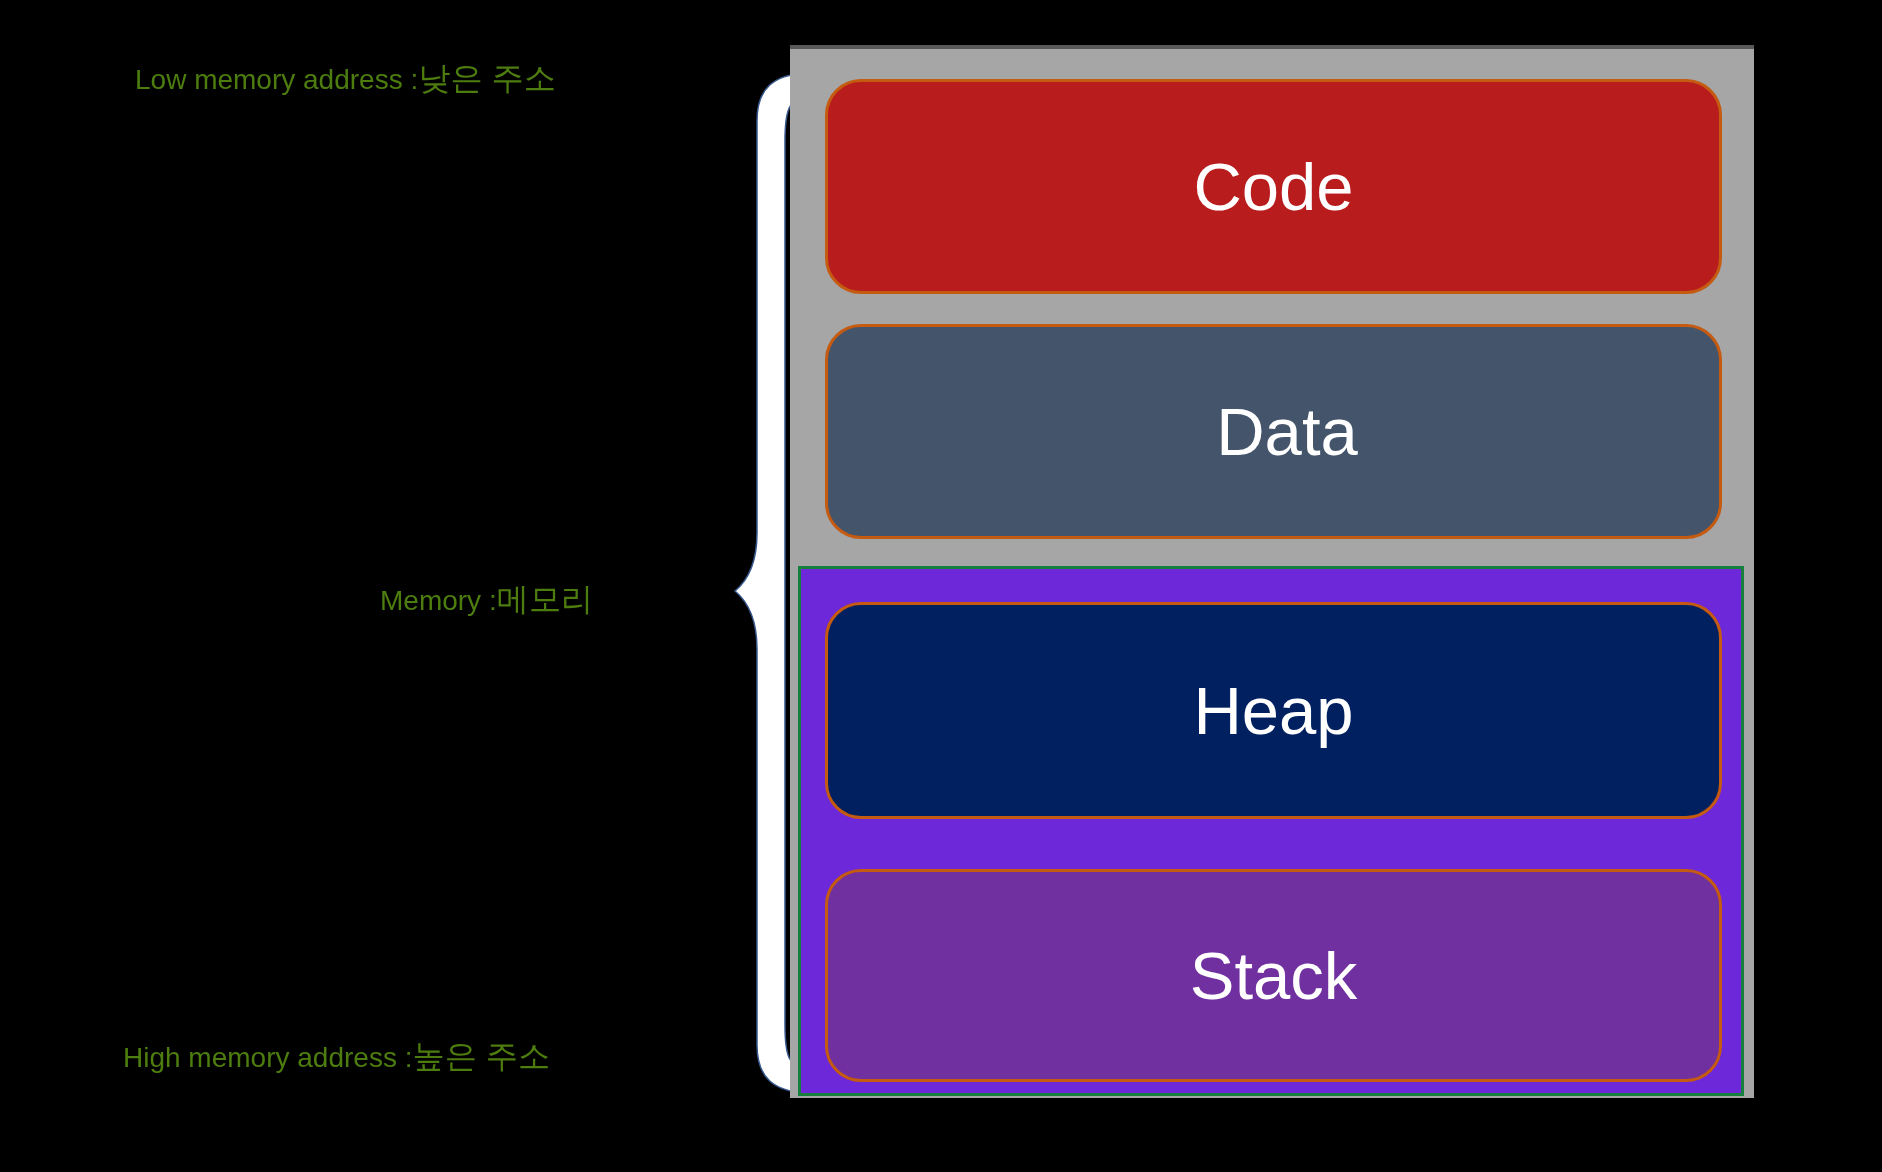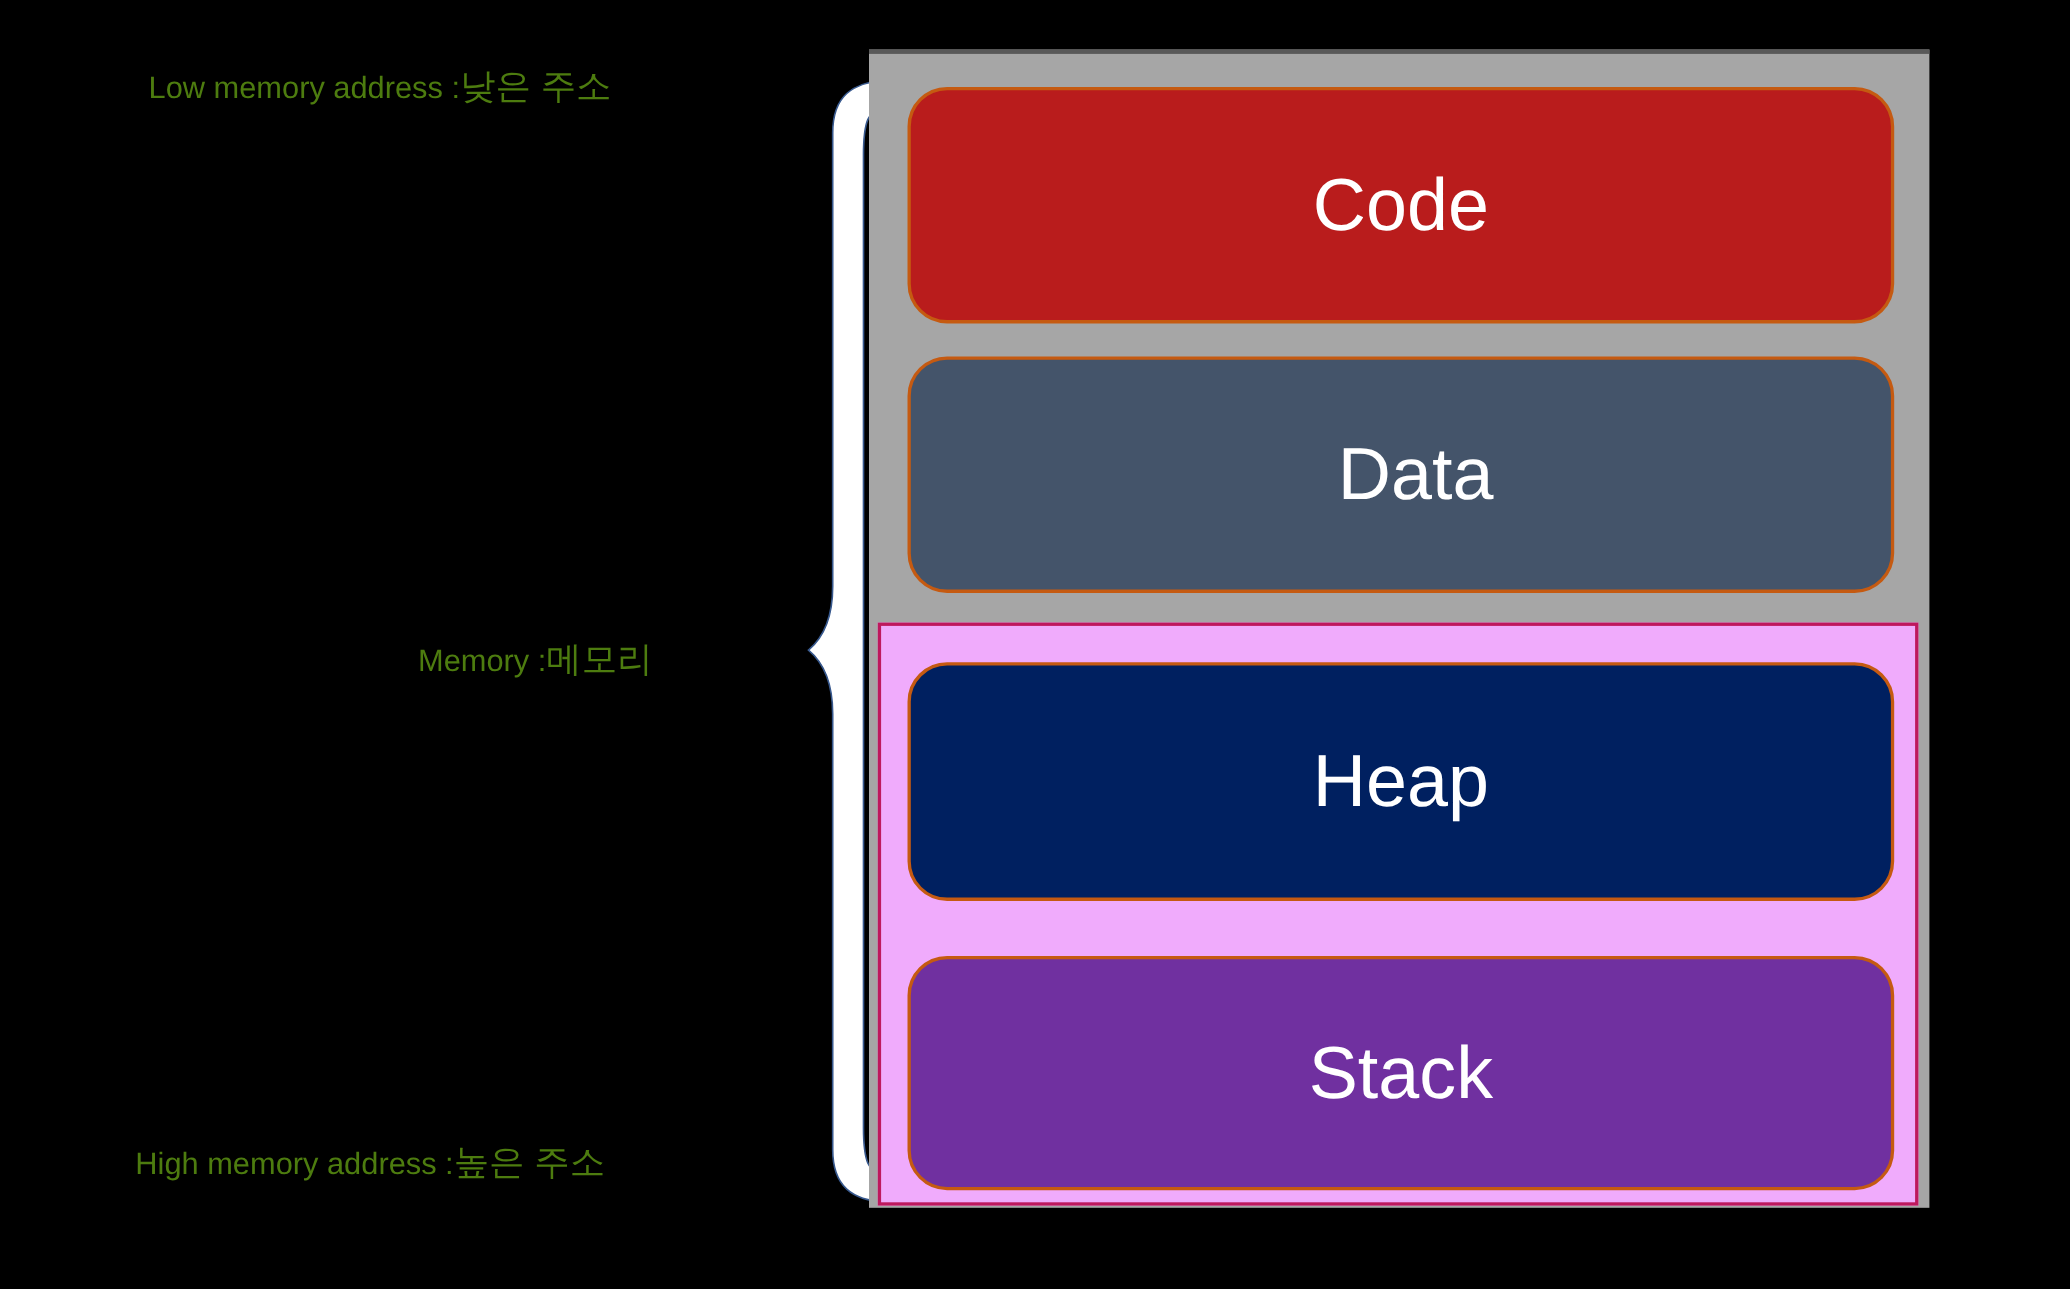--- a/index.html
+++ b/index.html
@@ -74,22 +74,22 @@
   }
   #block-code { top: 30px;  background: #b91c1c; }
   #block-data { top: 275px; background: #44546A; padding-left: 27px; }
 
   .inner-panel {
     position: absolute;
     left: 8px;
     top: 517px;
     width: 946px;
     height: 530px;
-    background: #f0abfc;
-    border: 3px solid #be185d;
+    background: #6d28d9;
+    border: 3px solid #15803d;
     box-sizing: border-box;
   }
   .inner-panel .mem-block {
     left: 24px;
     width: 897px;
   }
   #block-heap  { top: 33px;  background: #002060; height: 217px; }
   #block-stack { top: 300px; background: #7030A0; height: 213px; }
 </style>
 </head>

